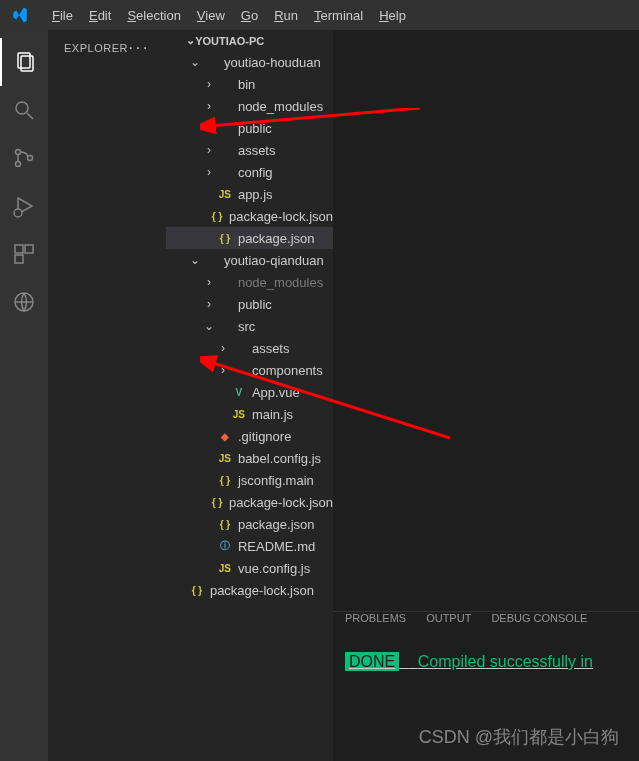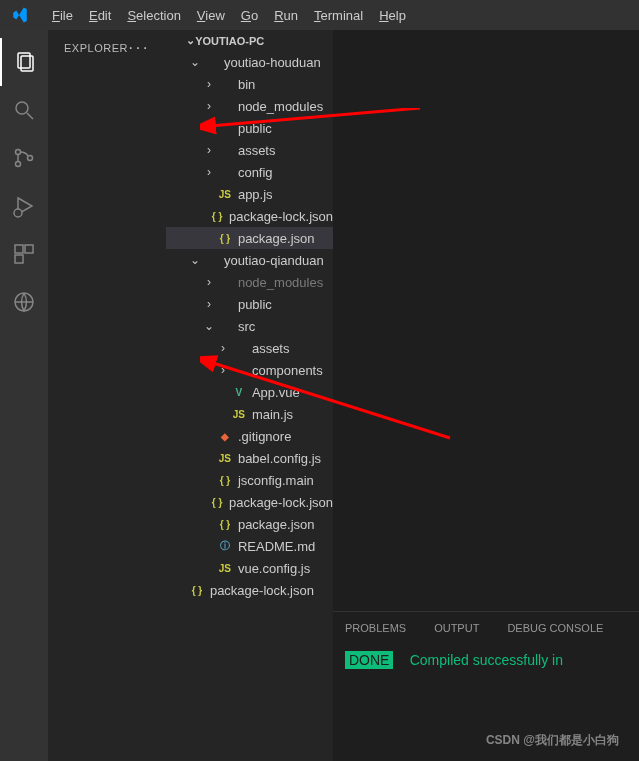--- a/index.html
+++ b/index.html
@@ -25,28 +25,28 @@
 .tree-row .twisty { width: 14px; display: inline-flex; justify-content: center; font-size: 12px; color: #c5c5c5; }
 .tree-row .icon { width: 18px; height: 18px; display: inline-flex; align-items: center; justify-content: center; margin-right: 4px; font-size: 10px; font-weight: bold; border-radius: 2px; }
 .i-js { color: #cbcb41; }
 .i-json { color: #cbcb41; }
 .i-vue { color: #41b883; }
 .i-md { color: #519aba; }
 .i-git { color: #e8653b; }
 .tree-row.dimmed { color: #7a7a7a; }
 .editor { flex: 1; background: #1e1e1e; position: relative; }
 .panel { position: absolute; bottom: 0; left: 0; right: 0; height: 150px; background: #1e1e1e; border-top: 1px solid #333; }
-.panel-tabs { display: flex; height: 32px; align-items: center; padding: 0 12px; font-size: 11px; color: #969696; gap: 28px; }
+.panel-tabs { display: flex; height: 32px; align-items: flex-start; padding: 0 12px; font-size: 11px; color: #969696; gap: 20px; }
 .panel-tabs .tab { cursor: pointer; }
-.panel-body { padding: 8px 12px; font-family: Consolas, monospace; font-size: 14px; }
+.panel-body { padding: 8px 12px; font-family: Consolas, monospace; font-size: 16px; text-decoration: underline; }
 .done-badge { background: #0dbc79; color: #1e1e1e; padding: 1px 4px; }
 .term-success { color: #0dbc79; }
 .term-time { color: #808080; text-align: center; margin-top: 8px; display: block; }
 .arrow { position: absolute; pointer-events: none; }
-.watermark { position: absolute; bottom: 12px; right: 20px; color: rgba(200,200,200,0.6); font-size: 12px; pointer-events: none; font-weight: bold; }
+.watermark { position: absolute; bottom: 12px; right: 20px; color: rgba(200,200,200,0.6); font-size: 18px; pointer-events: none; }
 </style>
 </head>
 <body>
 
 <div class="menubar">
   <div class="vs-logo">
     <svg viewBox="0 0 24 24" width="18" height="18">
         <path d="M17 2 L7 18 L3 15 L3 9 L7 6 L17 22 L21 20 L21 4 Z" fill="#0098ff"></path>
       </svg>
   </div>

